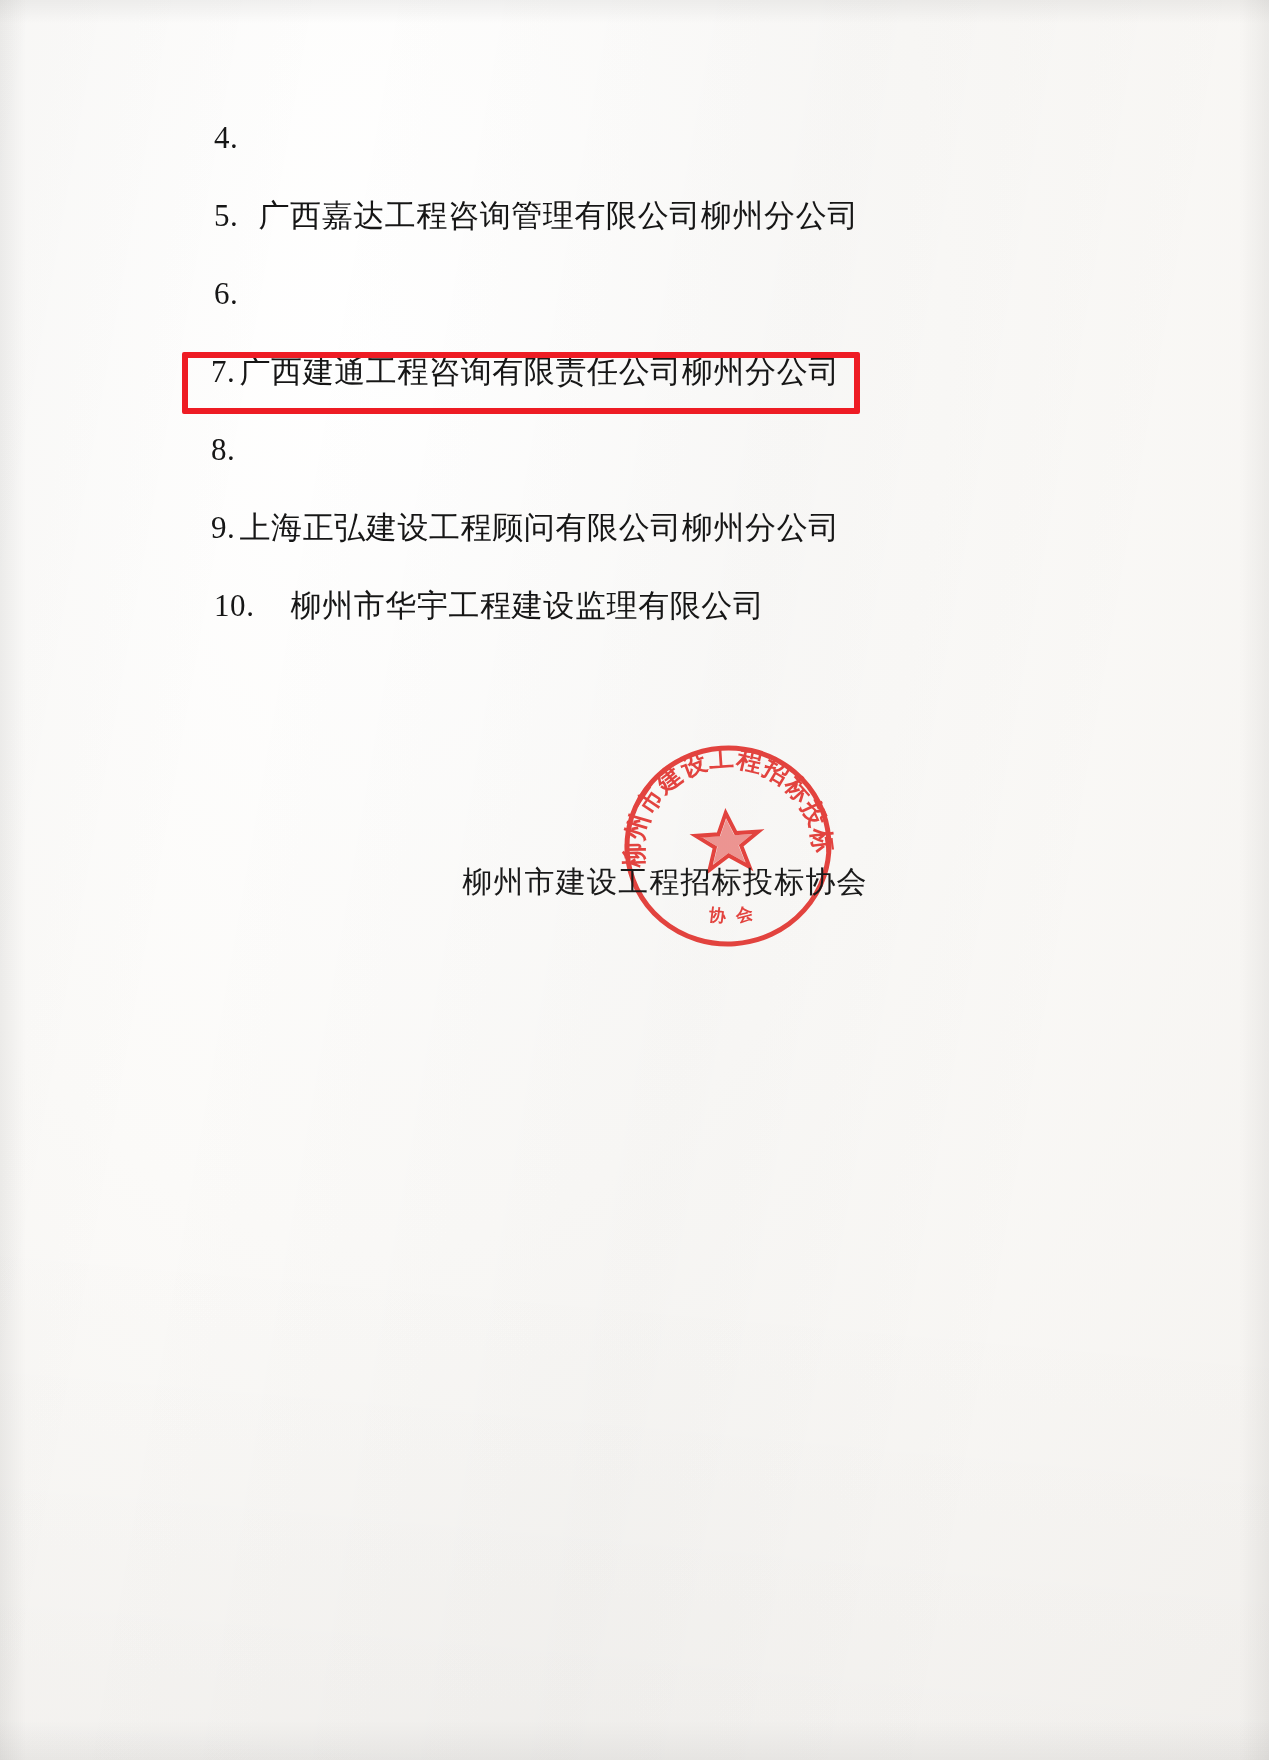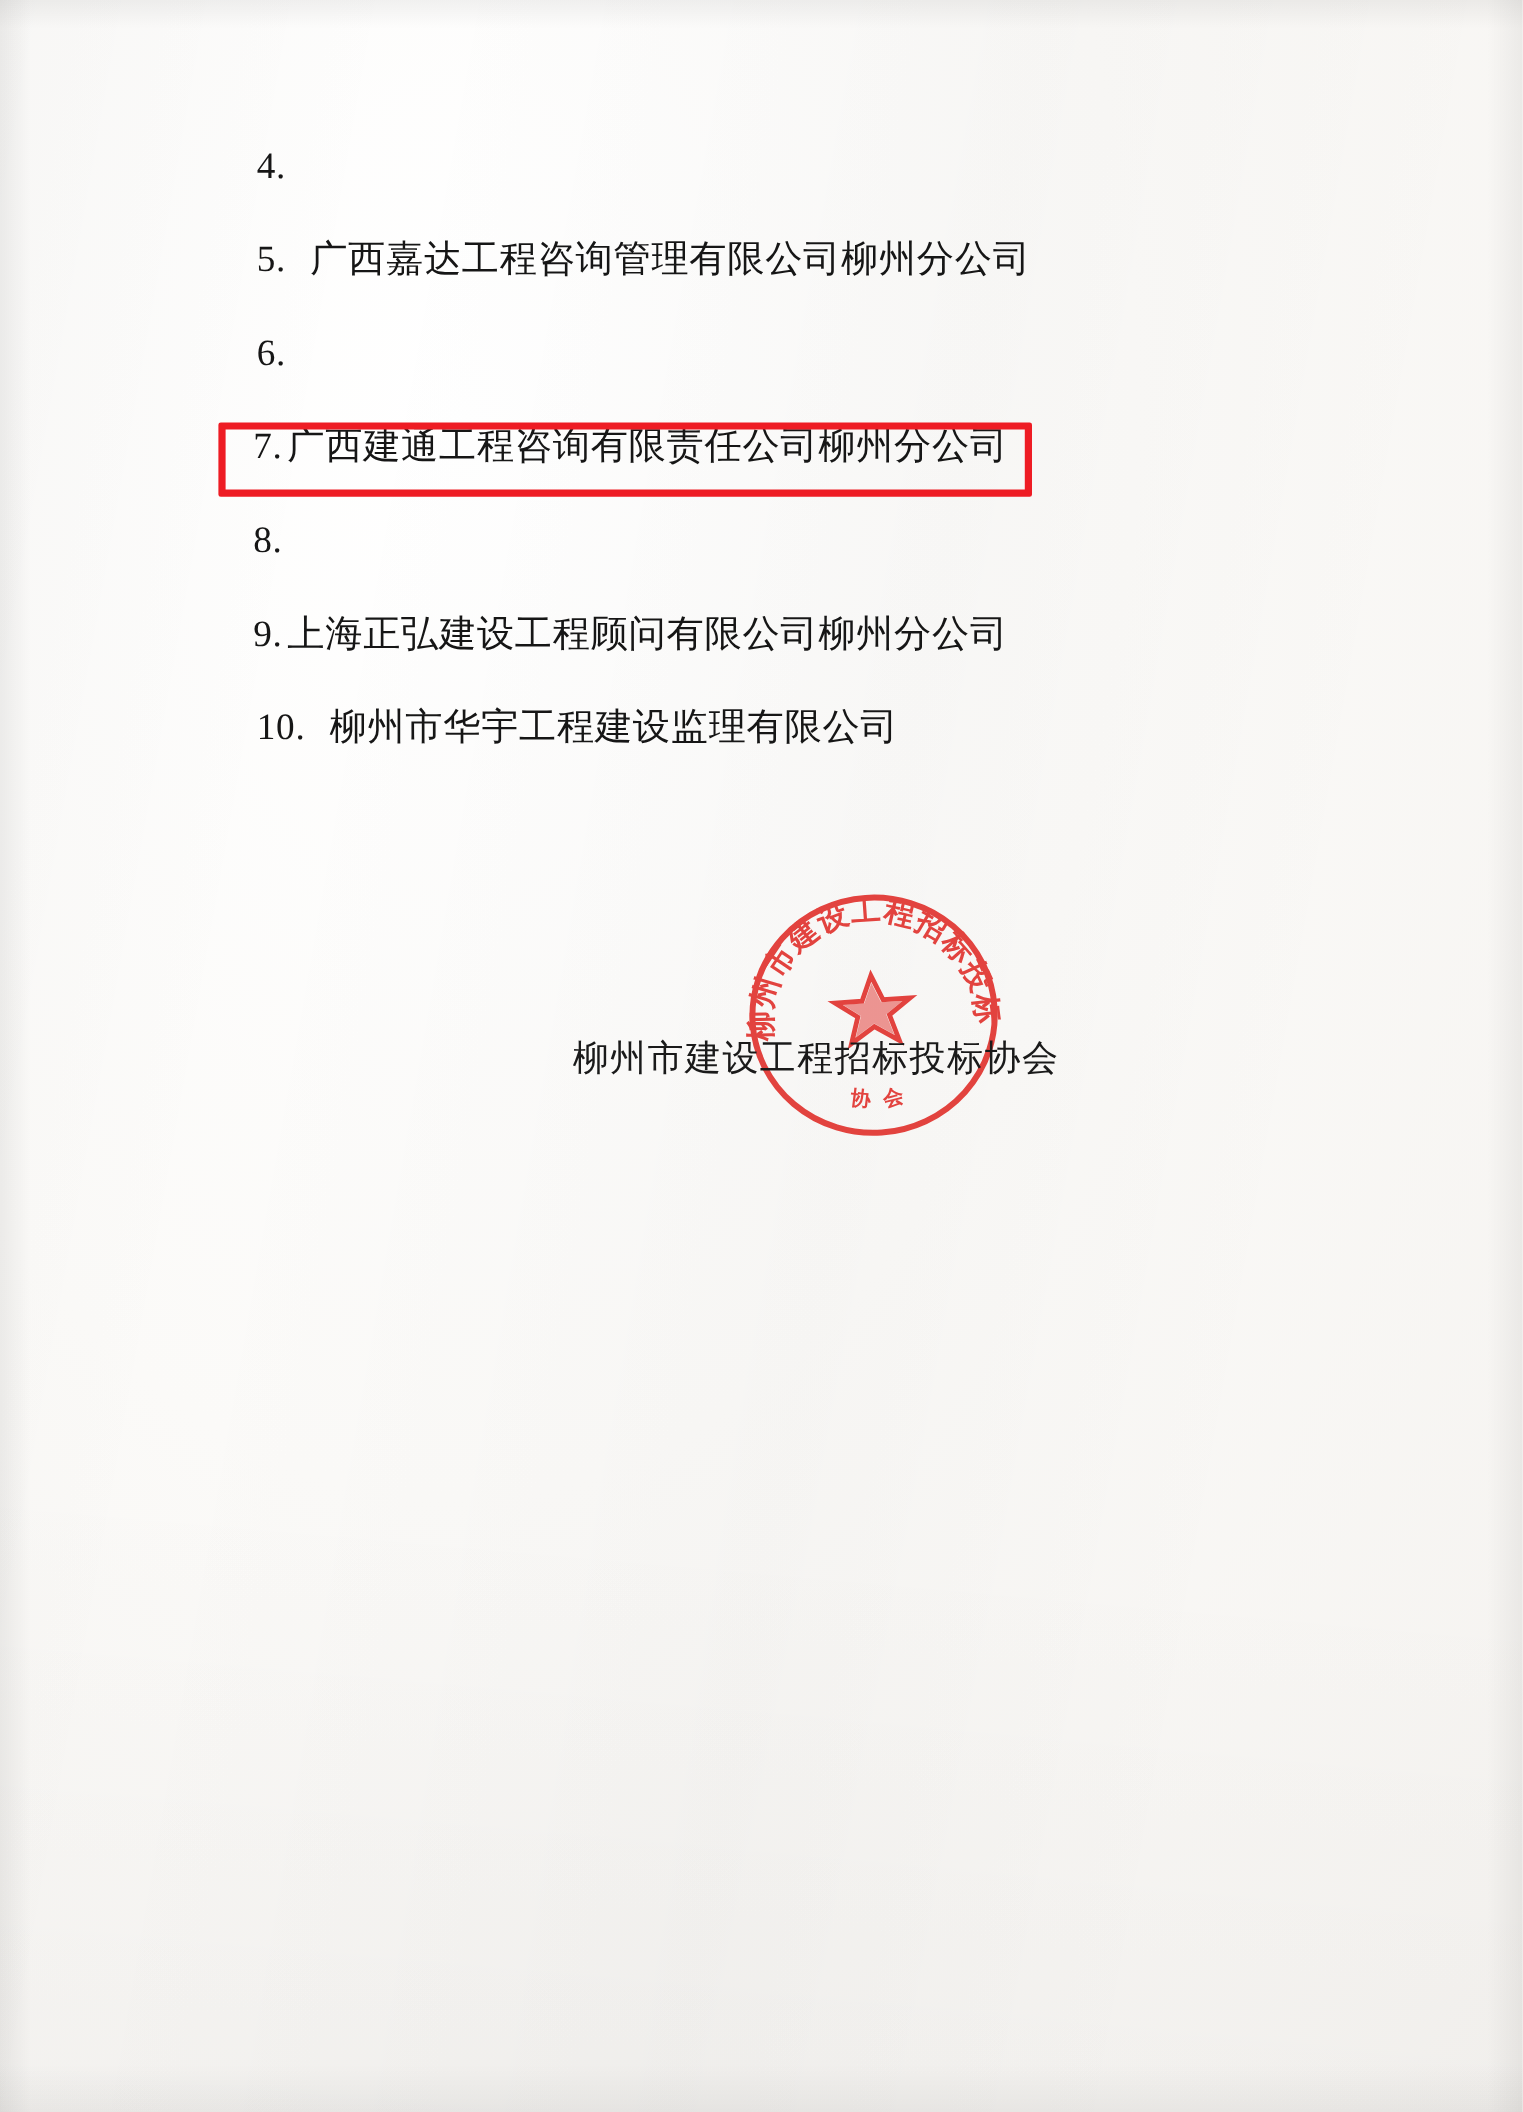--- a/index.html
+++ b/index.html
@@ -88,42 +88,42 @@
     white-space: pre;
   }
 
   
   .item-0 { margin-left: 9px; }
   .item-1 { margin-left: 9px; }
   .item-2 { margin-left: 9px; }
   .item-3 { margin-left: 6px; }
   .item-4 { margin-left: 6px; }
   .item-5 { margin-left: 6px; }
-  .item-6 { margin-left: 9px; }
+  .item-6 { margin-left: 9px; gap: 16px; }
 
   .item-0 .num, .item-1 .num, .item-2 .num { padding-right: 20px; }
   .item-3 .num, .item-4 .num, .item-5 .num { padding-right: 4px; }
   .item-6 .num { padding-right: 20px; }
 
   
   .highlight-box {
     position: absolute;
     left: 182px;
     top: 352px;
     width: 678px;
     height: 62px;
     border: 6px solid #ee1c24;
     border-radius: 2px;
     box-sizing: border-box;
     pointer-events: none;
   }
 
   .signature {
     position: absolute;
-    left: 470px;
+    left: 455px;
     top: 862px;
     width: 420px;
     text-align: center;
     color: #1a1a1a;
   }
   .sig-org {
     font-size: 30px;
     letter-spacing: 1.2px;
     white-space: pre;
   }

